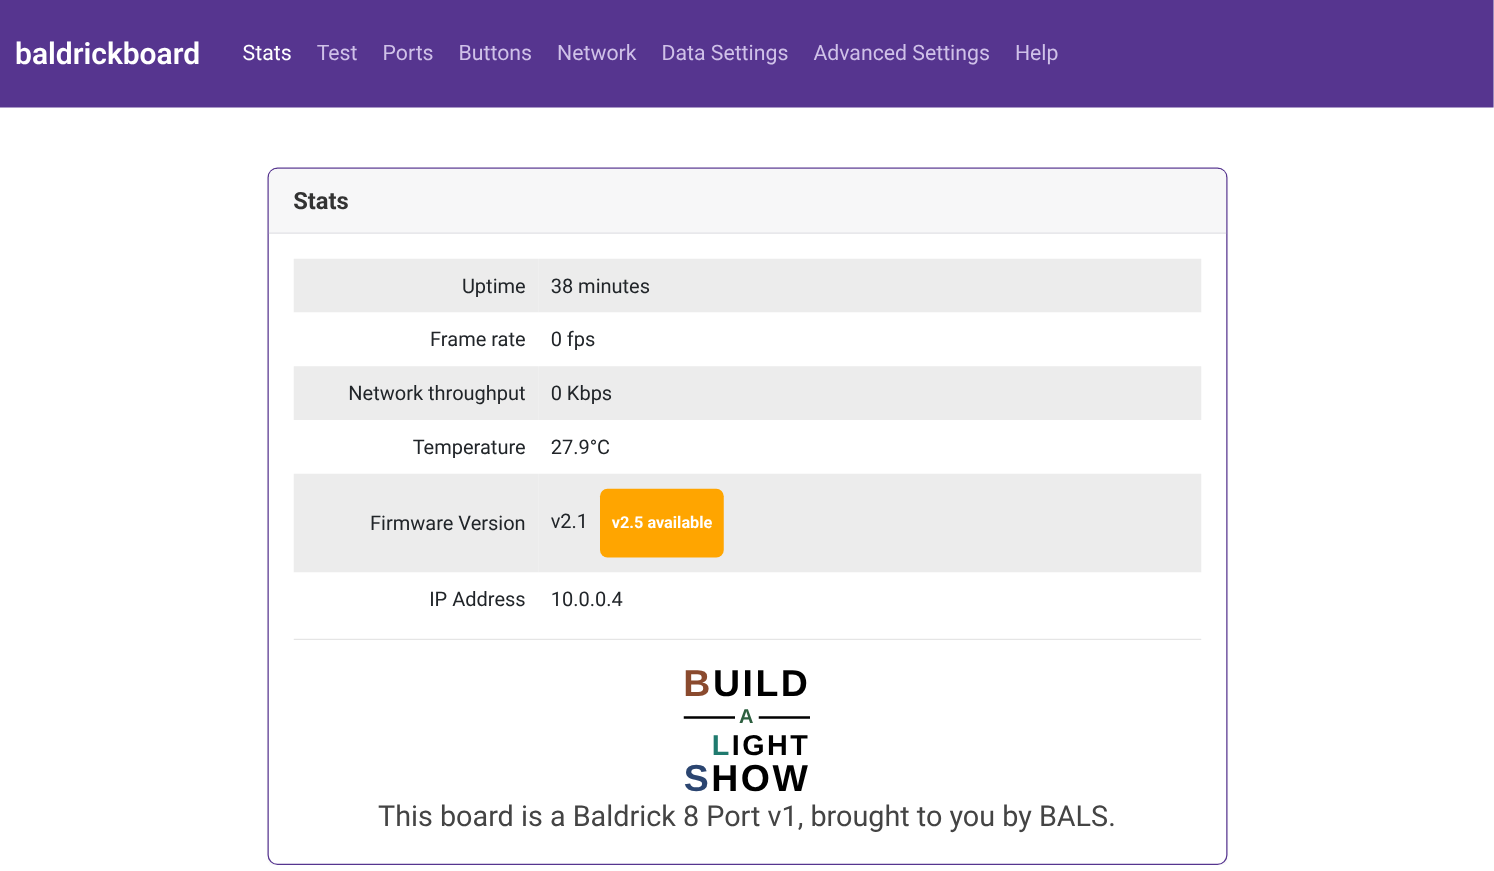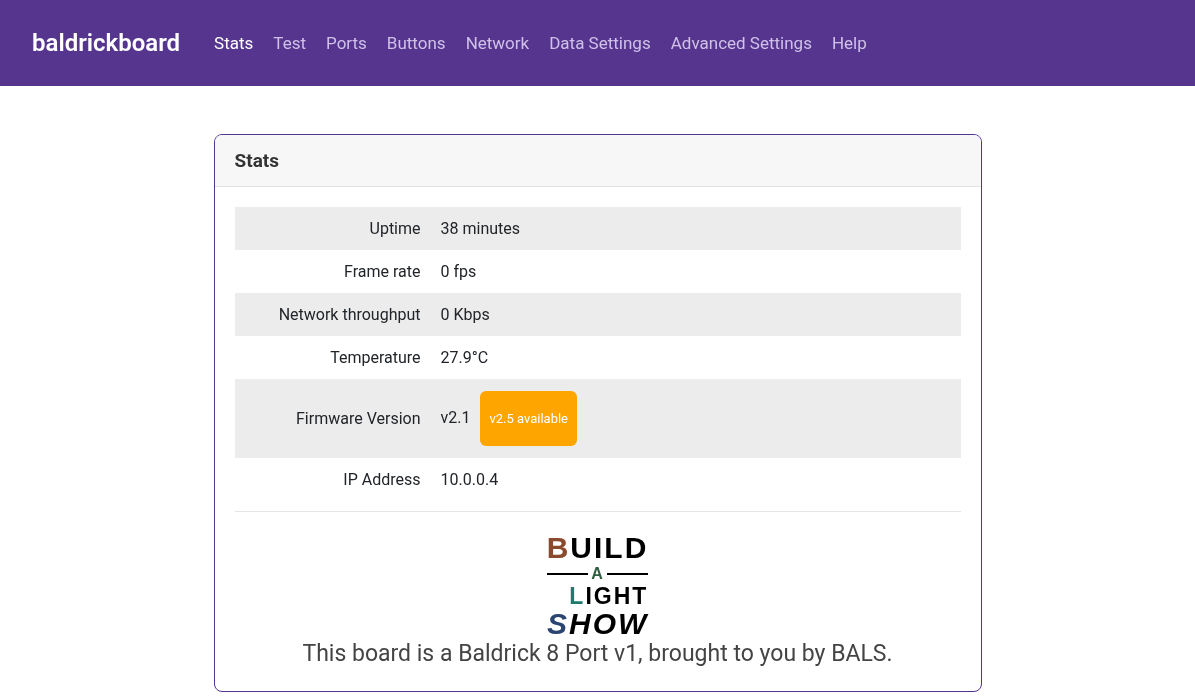--- a/index.html
+++ b/index.html
@@ -9,21 +9,21 @@
     font-family: "Segoe UI", -apple-system, Roboto, "Helvetica Neue", Arial, sans-serif;
     background: #ffffff;
     color: #212529;
     font-size: 16px;
   }
   .navbar {
     background: #56358f;
     color: #fff;
     display: flex;
     align-items: center;
-    padding: 16px 32px;
+    padding: 16px 12px;
     min-height: 86px;
   }
   .brand {
     font-size: 24px;
     font-weight: 600;
     color: #fff;
     margin-right: 24px;
     white-space: nowrap;
   }
   .nav-links {
@@ -74,21 +74,21 @@
     padding: 12px 10px;
     font-size: 16px;
     vertical-align: middle;
   }
   table.stats td.label { width: 27%; text-align: right; }
   .badge {
     display: inline-block;
     background: #ffa500;
     color: #fff;
     font-size: 13px;
-    font-weight: 400;
+    font-weight: 700;
     border-radius: 6px;
     padding: 20px 9px;
     margin-left: 6px;
     vertical-align: middle;
   }
   .footer-section { text-align: center; }
   hr.sep {
     border: none;
     border-top: 1px solid #e5e5e5;
     margin: 10px 0 20px 0;
@@ -111,21 +111,21 @@
     display:flex;
     align-items:center;
     gap:3px;
   }
   .logo-a .bar{
     flex:1;
     height:2px;
     background:#000;
   }
   .logo-light { font-size: 23px; }
-  .logo-show  { font-size: 30px; font-style: italic; }
+  .logo-show  { font-size: 30px; }
   .clr-brown { color:#8a4a2e; }
   .clr-green { color:#2d5f3f; }
   .clr-navy  { color:#2b4570; }
   .clr-teal  { color:#1f7a6e; }
   .clr-black { color:#000; }
   .footer-text {
     color:#444;
     font-size:23px;
   }
 </style>

